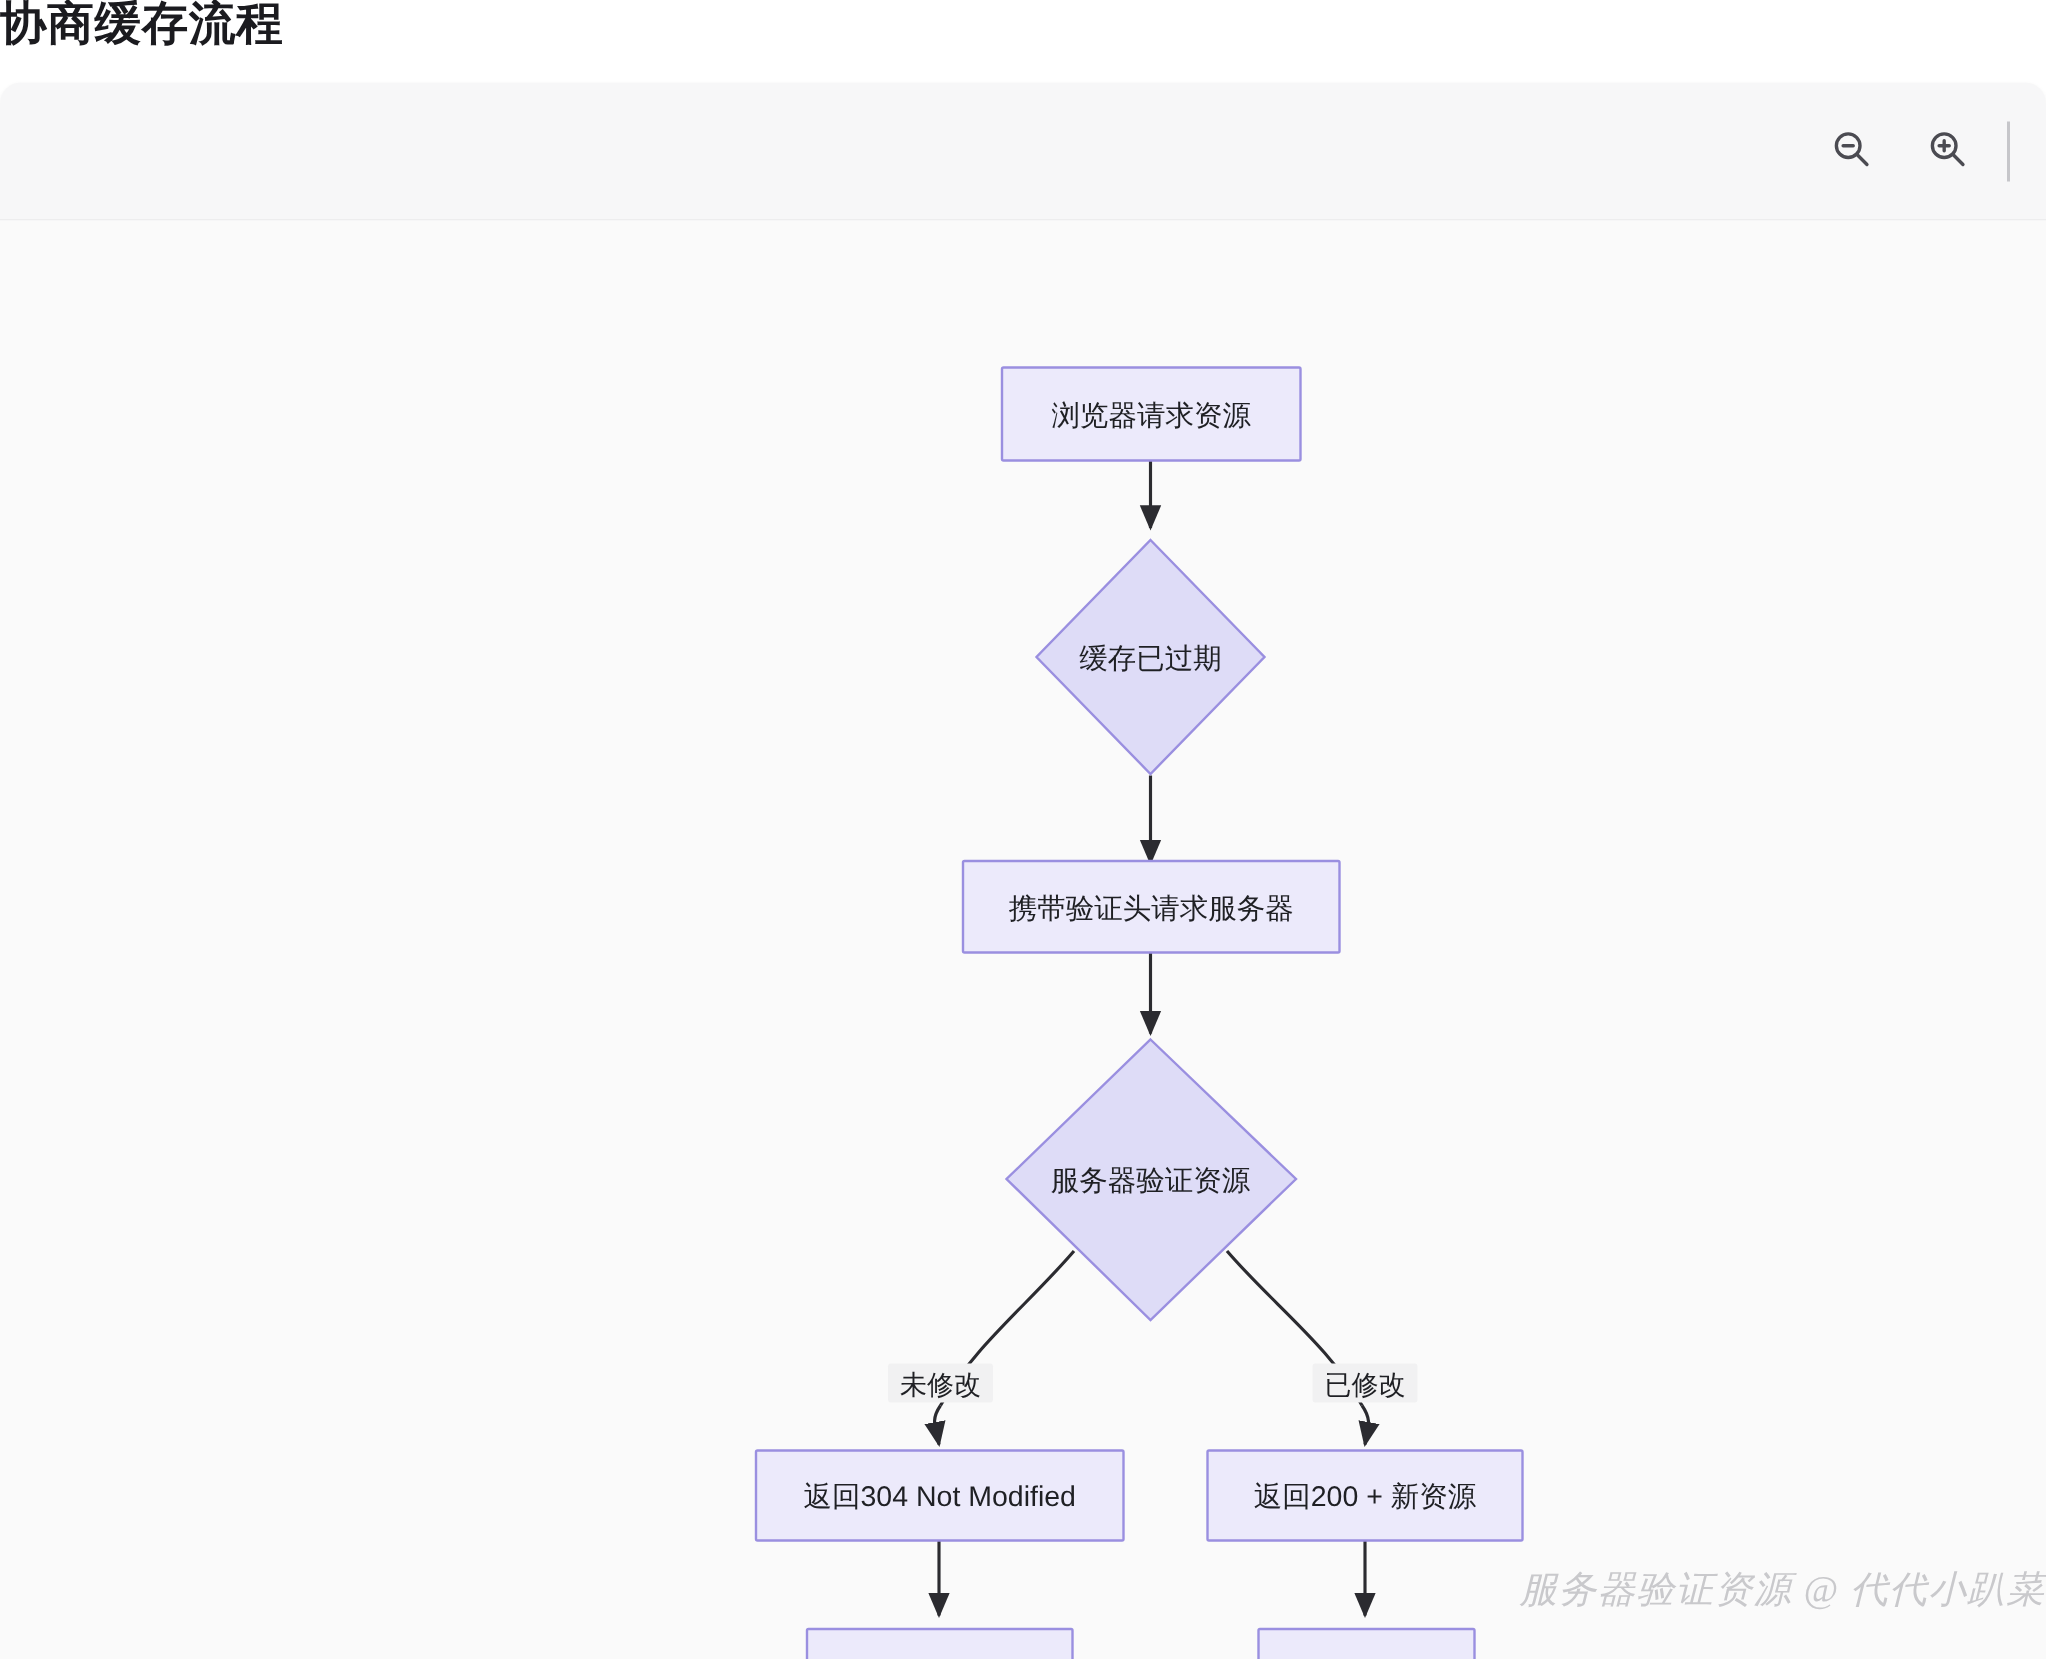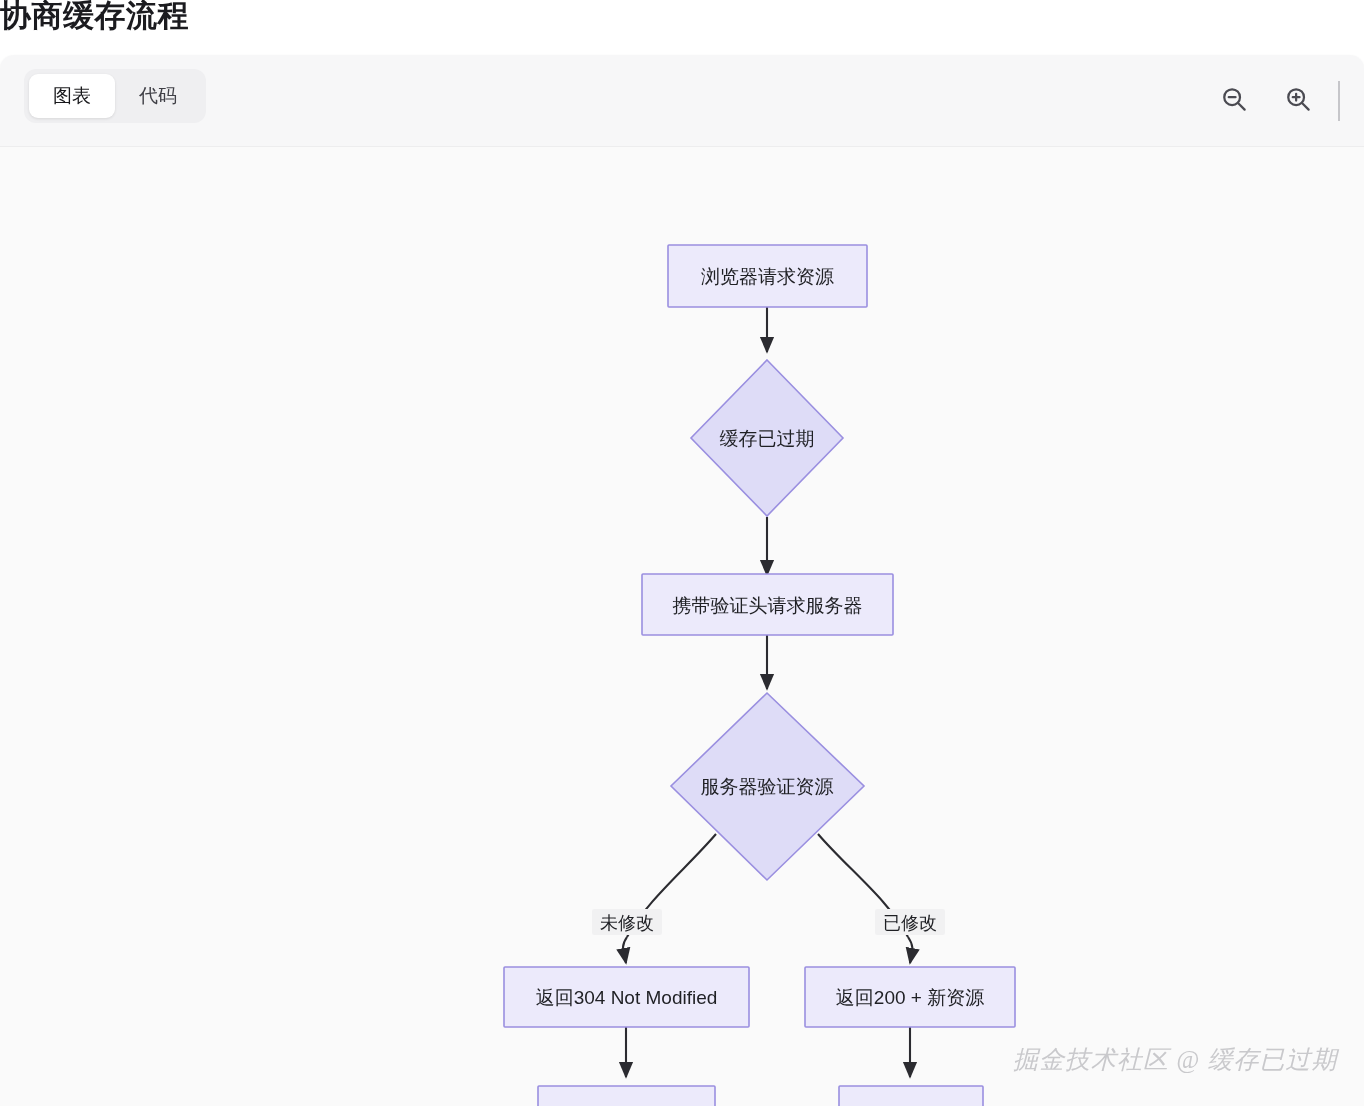--- a/index.html
+++ b/index.html
@@ -163,24 +163,20 @@
 </style>
 </head>
 <body>
 
 <div class="page-title">协商缓存流程</div>
 
 <div class="card">
 
   <div class="card-header">
 
-    <div class="tab-group">
-      <div class="tab active">图表</div>
-      <div class="tab">代码</div>
-    </div>
 
     <div class="header-tools">
       <div class="tool-btn">
         <span>
           <svg width="30" height="30" viewBox="0 0 24 24" fill="none" stroke="#4b4b52" stroke-width="1.8" stroke-linecap="round">
             <circle cx="10.5" cy="10.5" r="6.3"></circle>
             <line x1="15.2" y1="15.2" x2="20.5" y2="20.5"></line>
             <line x1="7.8" y1="10.5" x2="13.2" y2="10.5"></line>
           </svg>
         </span>
@@ -282,13 +278,13 @@
       <g>
         <rect class="node-rect" x="839" y="939" width="144" height="61" rx="1"></rect>
         <text class="node-label" x="911" y="977" text-anchor="middle">更新缓存</text>
       </g>
 
     </svg>
   </div>
 
 </div>
 
-<div class="watermark">掘金技术社区 @ 缓存已过期</div>
+<div class="watermark">服务器验证资源 @ 代代小趴菜</div>
 
 </body></html>

